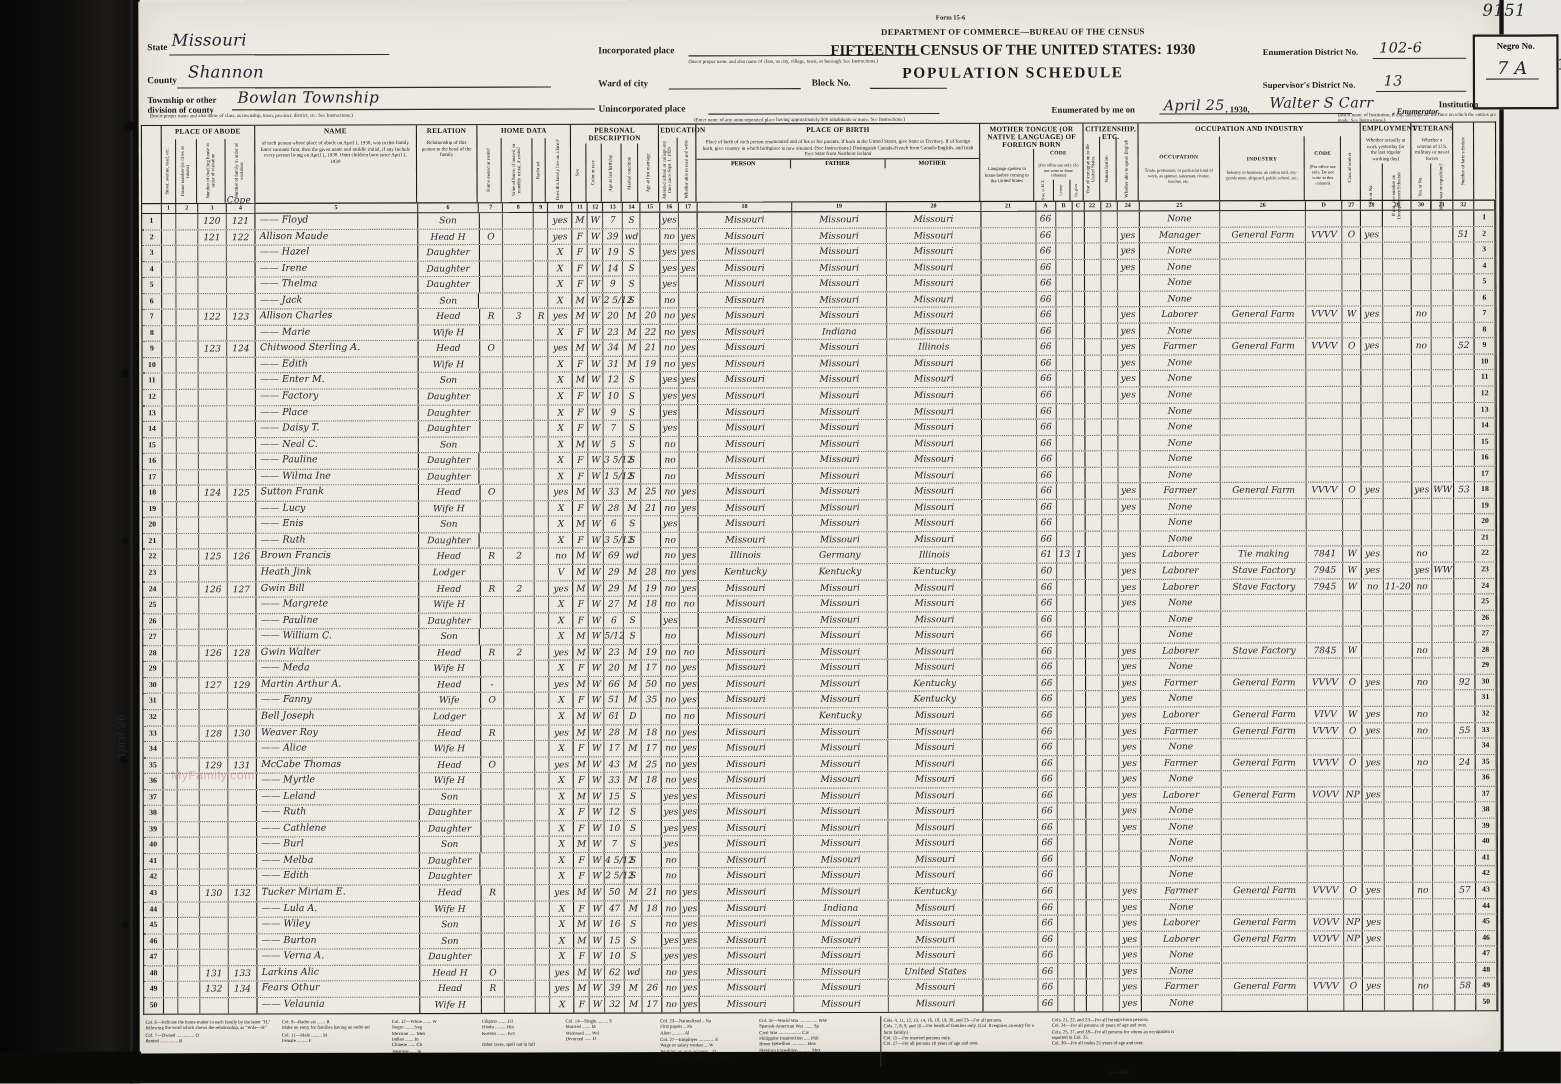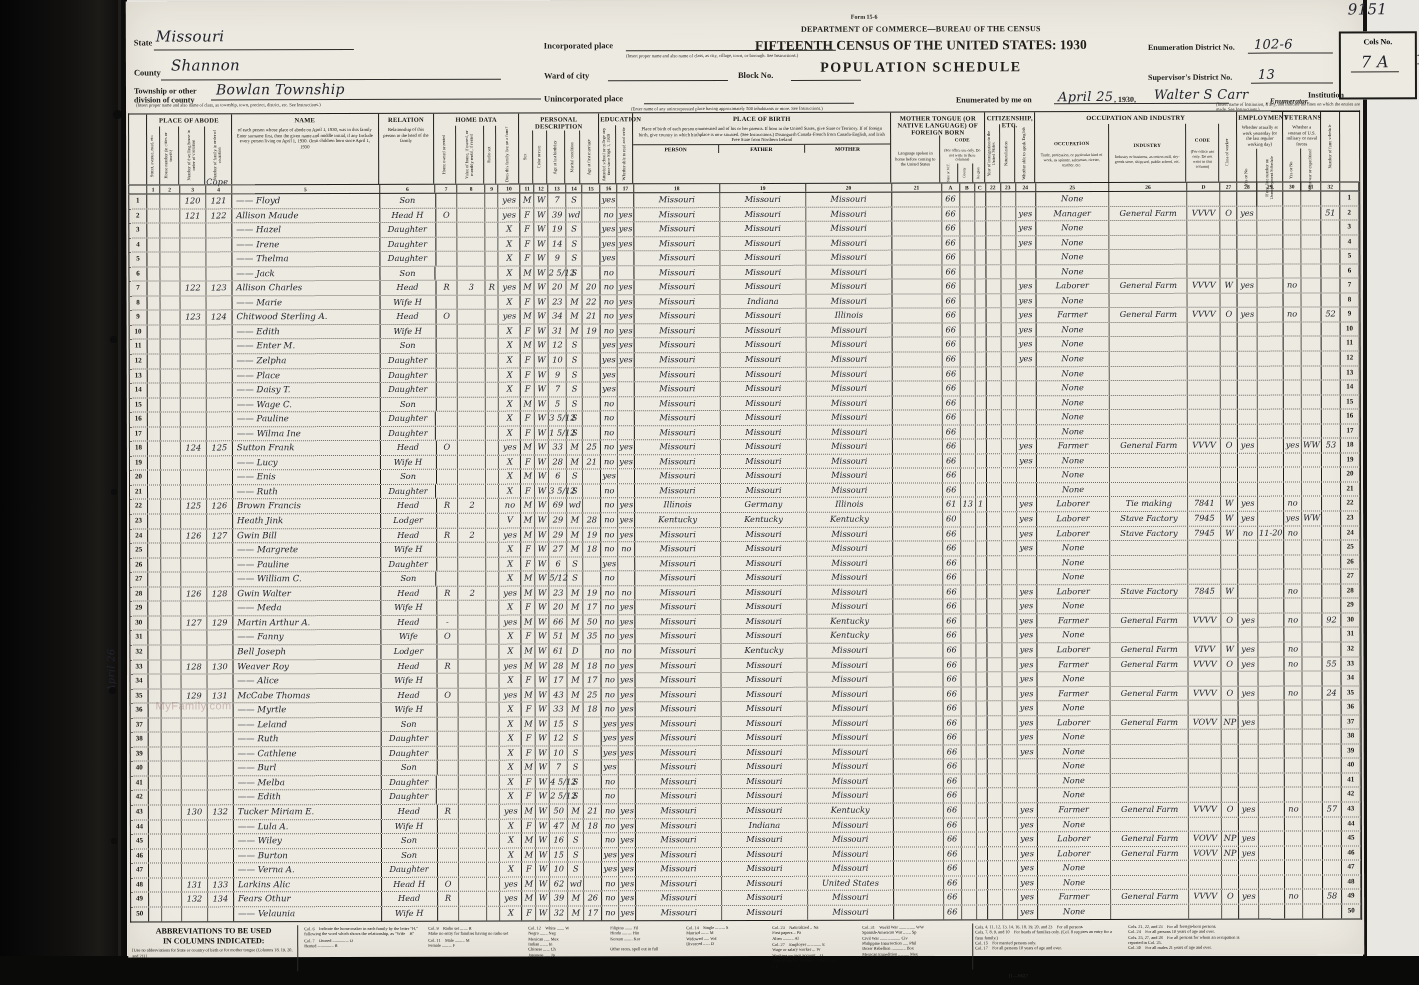--- a/index.html
+++ b/index.html
@@ -106,21 +106,21 @@
     <div class="p" style="left:555px;top:60px;width:480px;text-align:center;font-size:14px;font-weight:bold;letter-spacing:1.5px;">POPULATION SCHEDULE</div>
 
     <div class="p lbl" style="left:1022px;top:44px;font-size:8px;">Enumeration District No.</div>
     <div class="p hw" style="left:1128px;top:38px;font-size:13px;">102-6</div>
     <div class="hdrline" style="left:1122px;top:54px;width:85px;"></div>
     <div class="p lbl" style="left:1022px;top:74px;font-size:8px;">Supervisor's District No.</div>
     <div class="p hw" style="left:1132px;top:68px;font-size:13px;">13</div>
     <div class="hdrline" style="left:1125px;top:84px;width:82px;"></div>
 
     <div class="sheetbox">
-      <div style="font-size:8px;font-weight:bold;text-align:center;margin-top:4px;">Cols No.</div>
+      <div style="font-size:8px;font-weight:bold;text-align:center;margin-top:4px;">Negro No.</div>
       <div class="hw" style="font-size:16px;text-align:center;margin-top:6px;border-bottom:1px solid #2c2b27;width:48px;margin-left:10px;">7 A</div>
     </div>
     <div class="big191">191</div>
     <div class="corner hw">9151</div>
 
     <div class="p lbl" style="left:1182px;top:92px;font-size:8px;">Institution</div>
     <div class="p tiny" style="left:1090px;top:103px;width:150px;">(Insert name of Institution, if any, and indicate the lines on which the entries are made.  See Instructions.)</div>
 
     <div class="p lbl" style="left:830px;top:96px;font-size:8px;">Enumerated by me on</div>
     <div class="p hw" style="left:932px;top:90px;font-size:13px;">April 25</div>
@@ -786,21 +786,21 @@
             <div class="tcell heavy" style="width: 20px;"></div>
             <div class="tcell heavy" style="width: 19px;"></div>
             <div class="tcell lnum" style="width: 19px;">11</div>
           </div>
           <div class="trow">
             <div class="tcell heavy lnum" style="width: 18px;">12</div>
             <div class="tcell" style="width: 13px;"></div>
             <div class="tcell" style="width: 20px;"></div>
             <div class="tcell" style="width: 26px;"></div>
             <div class="tcell heavy" style="width: 26px;"></div>
-            <div class="tcell heavy hwc nameC" style="width: 148px;">—— Zelpha</div>
+            <div class="tcell heavy hwc nameC" style="width: 148px;">—— Factory</div>
             <div class="tcell heavy hwc" style="width: 56px;">Daughter</div>
             <div class="tcell" style="width: 22px;"></div>
             <div class="tcell" style="width: 28px;"></div>
             <div class="tcell" style="width: 13px;"></div>
             <div class="tcell heavy hwc" style="width: 22px;">X</div>
             <div class="tcell hwc" style="width: 14px;">F</div>
             <div class="tcell hwc" style="width: 14px;">W</div>
             <div class="tcell hwc" style="width: 18px;">10</div>
             <div class="tcell hwc" style="width: 16px;">S</div>
             <div class="tcell heavy" style="width: 18px;"></div>
@@ -906,21 +906,21 @@
             <div class="tcell heavy" style="width: 20px;"></div>
             <div class="tcell heavy" style="width: 19px;"></div>
             <div class="tcell lnum" style="width: 19px;">14</div>
           </div>
           <div class="trow">
             <div class="tcell heavy lnum" style="width: 18px;">15</div>
             <div class="tcell" style="width: 13px;"></div>
             <div class="tcell" style="width: 20px;"></div>
             <div class="tcell" style="width: 26px;"></div>
             <div class="tcell heavy" style="width: 26px;"></div>
-            <div class="tcell heavy hwc nameC" style="width: 148px;">—— Wage C.</div>
+            <div class="tcell heavy hwc nameC" style="width: 148px;">—— Neal C.</div>
             <div class="tcell heavy hwc" style="width: 56px;">Son</div>
             <div class="tcell" style="width: 22px;"></div>
             <div class="tcell" style="width: 28px;"></div>
             <div class="tcell" style="width: 13px;"></div>
             <div class="tcell heavy hwc" style="width: 22px;">X</div>
             <div class="tcell hwc" style="width: 14px;">M</div>
             <div class="tcell hwc" style="width: 14px;">W</div>
             <div class="tcell hwc" style="width: 18px;">5</div>
             <div class="tcell hwc" style="width: 16px;">S</div>
             <div class="tcell heavy" style="width: 18px;"></div>
@@ -2349,25 +2349,20 @@
           </div>
         </div>
     </div>
 
     <div class="p hw" style="left:80px;top:176px;font-size:8px;">Cope</div>
 
     <div class="wm">MyFamily.com</div>
     <div class="aprnote hw">April 26</div>
 
     <div class="foot">
-      <div class="fb" style="width:168px;border-right:1px solid #2c2b27;">
-        <div class="t" style="font-size:8px;white-space:pre-line;">ABBREVIATIONS TO BE USED
-IN COLUMNS INDICATED:</div>
-        <div class="s" style="margin-top:2px;">[Use no abbreviations for State or country of birth or for mother tongue (Columns 18, 19, 20, and 21)]</div>
-      </div>
       <div class="fb" style="width:120px;">
         <div class="s">Col. 6—Indicate the home-maker in each family by the letter "H," following the word which shows the relationship, as "Wife—H"</div>
         <div class="s" style="margin-top:1px;">Col. 7—Owned ............... O
 Rented ............... R</div>
       </div>
       <div class="fb" style="width:96px;">
         <div class="s">Col. 9—Radio set ....... R
 Make no entry for families having no radio set</div>
         <div class="s" style="margin-top:1px;">Col. 11—Male ......... M
 Female ......... F</div>

